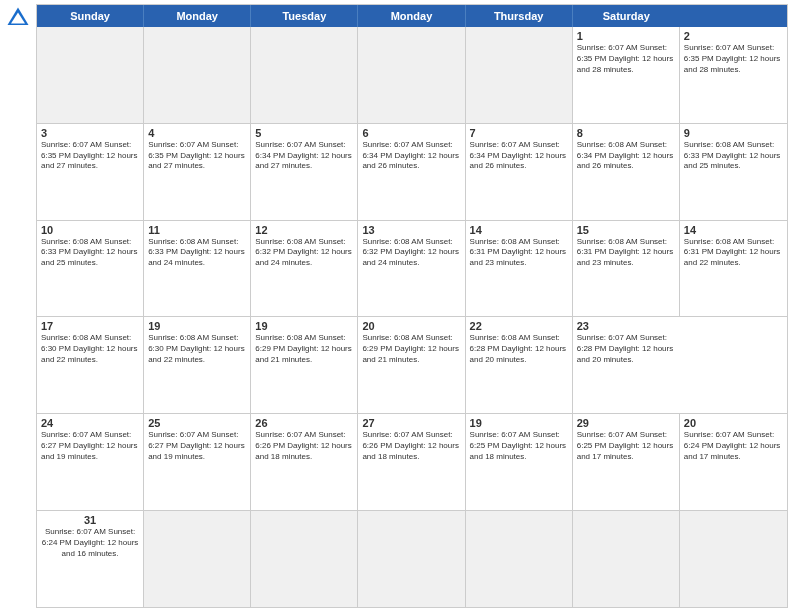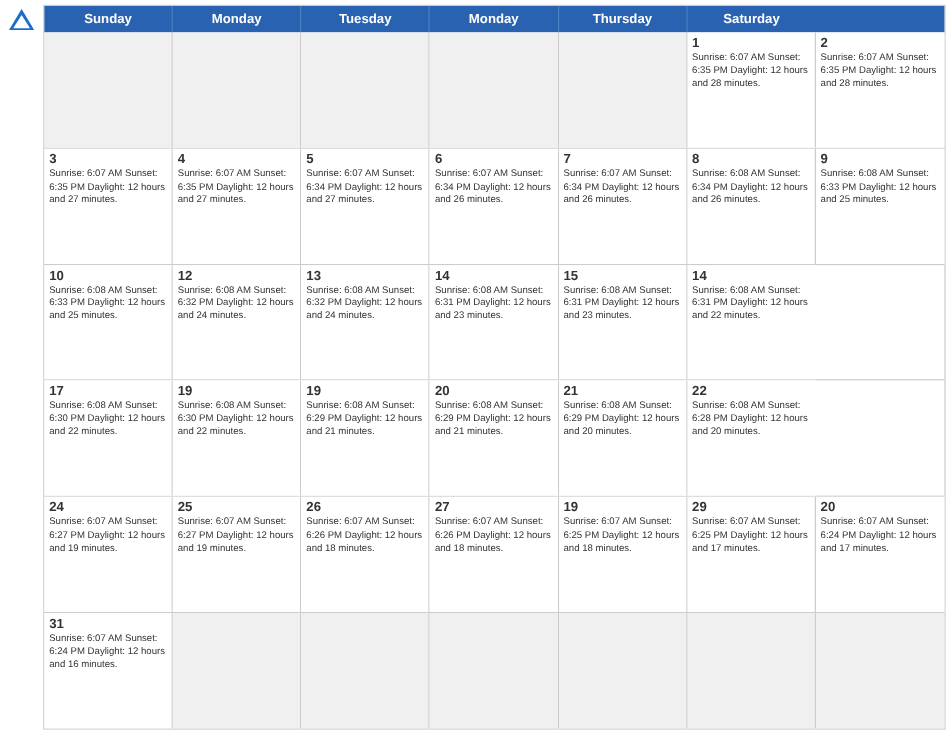--- a/index.html
+++ b/index.html
@@ -78,21 +78,21 @@
       flex: 1;
       display: flex;
       flex-direction: column;
     }
     .calendar-row {
       display: grid;
       grid-template-columns: repeat(7, 1fr);
       flex: 1;
       border-bottom: 1px solid #ccc;
     }
-    .calendar-row:last-child { border-bottom: none; }
+    .calendar-row:last-child { border-bottom: none; text-align: center; }
     .calendar-cell {
       border-right: 1px solid #ccc;
       padding: 3px 4px;
       font-size: 8.5px;
       color: #333;
       background: #fff;
       vertical-align: top;
       min-height: 0;
       overflow: hidden;
     }
@@ -214,20 +214,27 @@
         </div>
         <div class="calendar-row">
           <div class="calendar-cell">
             <span class="day-number">10</span>
             <div class="cell-info">Sunrise: 6:08 AM
 Sunset: 6:33 PM
 Daylight: 12 hours
 and 25 minutes.</div>
           </div>
           <div class="calendar-cell">
+            <span class="day-number">11</span>
+            <div class="cell-info">Sunrise: 6:08 AM
+Sunset: 6:33 PM
+Daylight: 12 hours
+and 24 minutes.</div>
+          </div>
+          <div class="calendar-cell">
             <span class="day-number">12</span>
             <div class="cell-info">Sunrise: 6:08 AM
 Sunset: 6:32 PM
 Daylight: 12 hours
 and 24 minutes.</div>
           </div>
           <div class="calendar-cell">
             <span class="day-number">13</span>
             <div class="cell-info">Sunrise: 6:08 AM
 Sunset: 6:32 PM
@@ -279,29 +286,29 @@
 and 21 minutes.</div>
           </div>
           <div class="calendar-cell">
             <span class="day-number">20</span>
             <div class="cell-info">Sunrise: 6:08 AM
 Sunset: 6:29 PM
 Daylight: 12 hours
 and 21 minutes.</div>
           </div>
           <div class="calendar-cell">
-            <span class="day-number">21</span>
-            <div class="cell-info">Sunrise: 6:08 AM
-Sunset: 6:29 PM
+            <span class="day-number">22</span>
+            <div class="cell-info">Sunrise: 6:08 AM
+Sunset: 6:28 PM
 Daylight: 12 hours
 and 20 minutes.</div>
           </div>
           <div class="calendar-cell">
-            <span class="day-number">22</span>
-            <div class="cell-info">Sunrise: 6:08 AM
+            <span class="day-number">23</span>
+            <div class="cell-info">Sunrise: 6:07 AM
 Sunset: 6:28 PM
 Daylight: 12 hours
 and 20 minutes.</div>
           </div>
         </div>
         <div class="calendar-row">
           <div class="calendar-cell">
             <span class="day-number">24</span>
             <div class="cell-info">Sunrise: 6:07 AM
 Sunset: 6:27 PM

